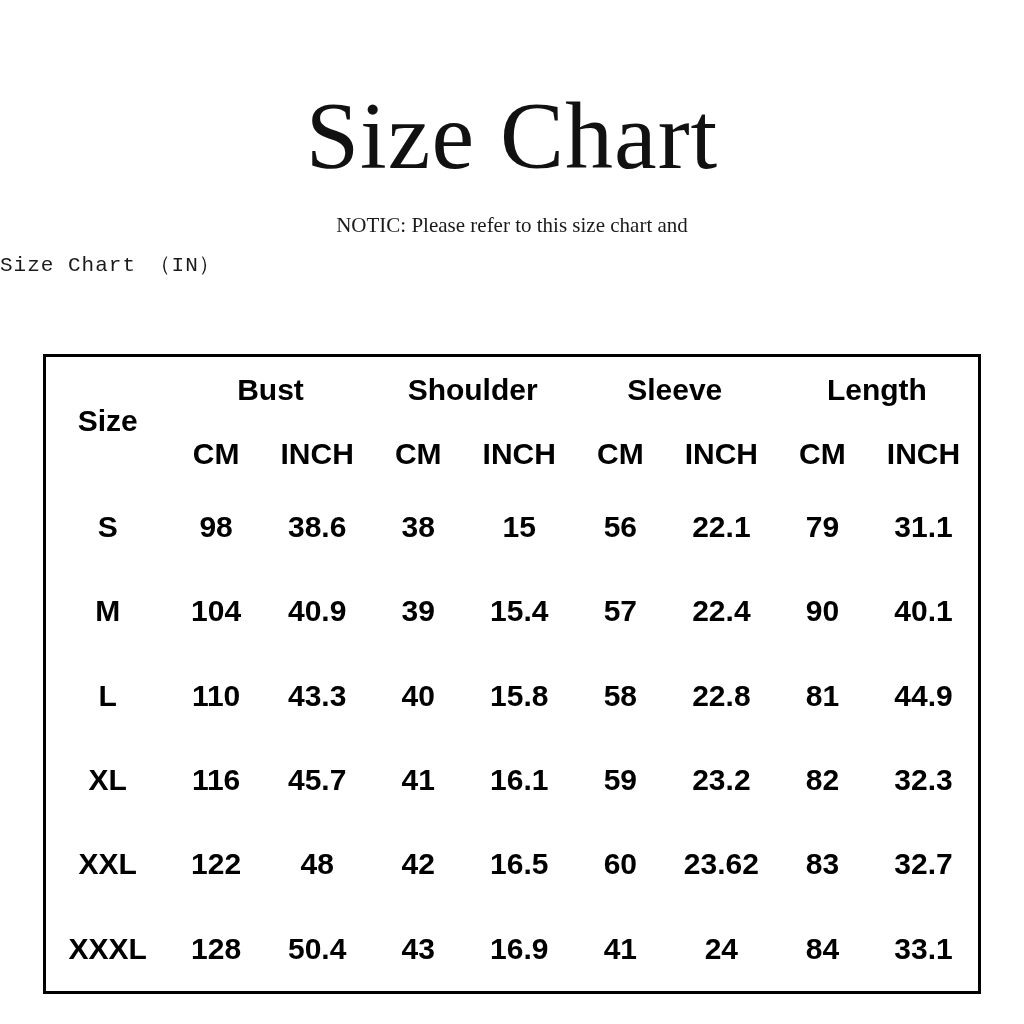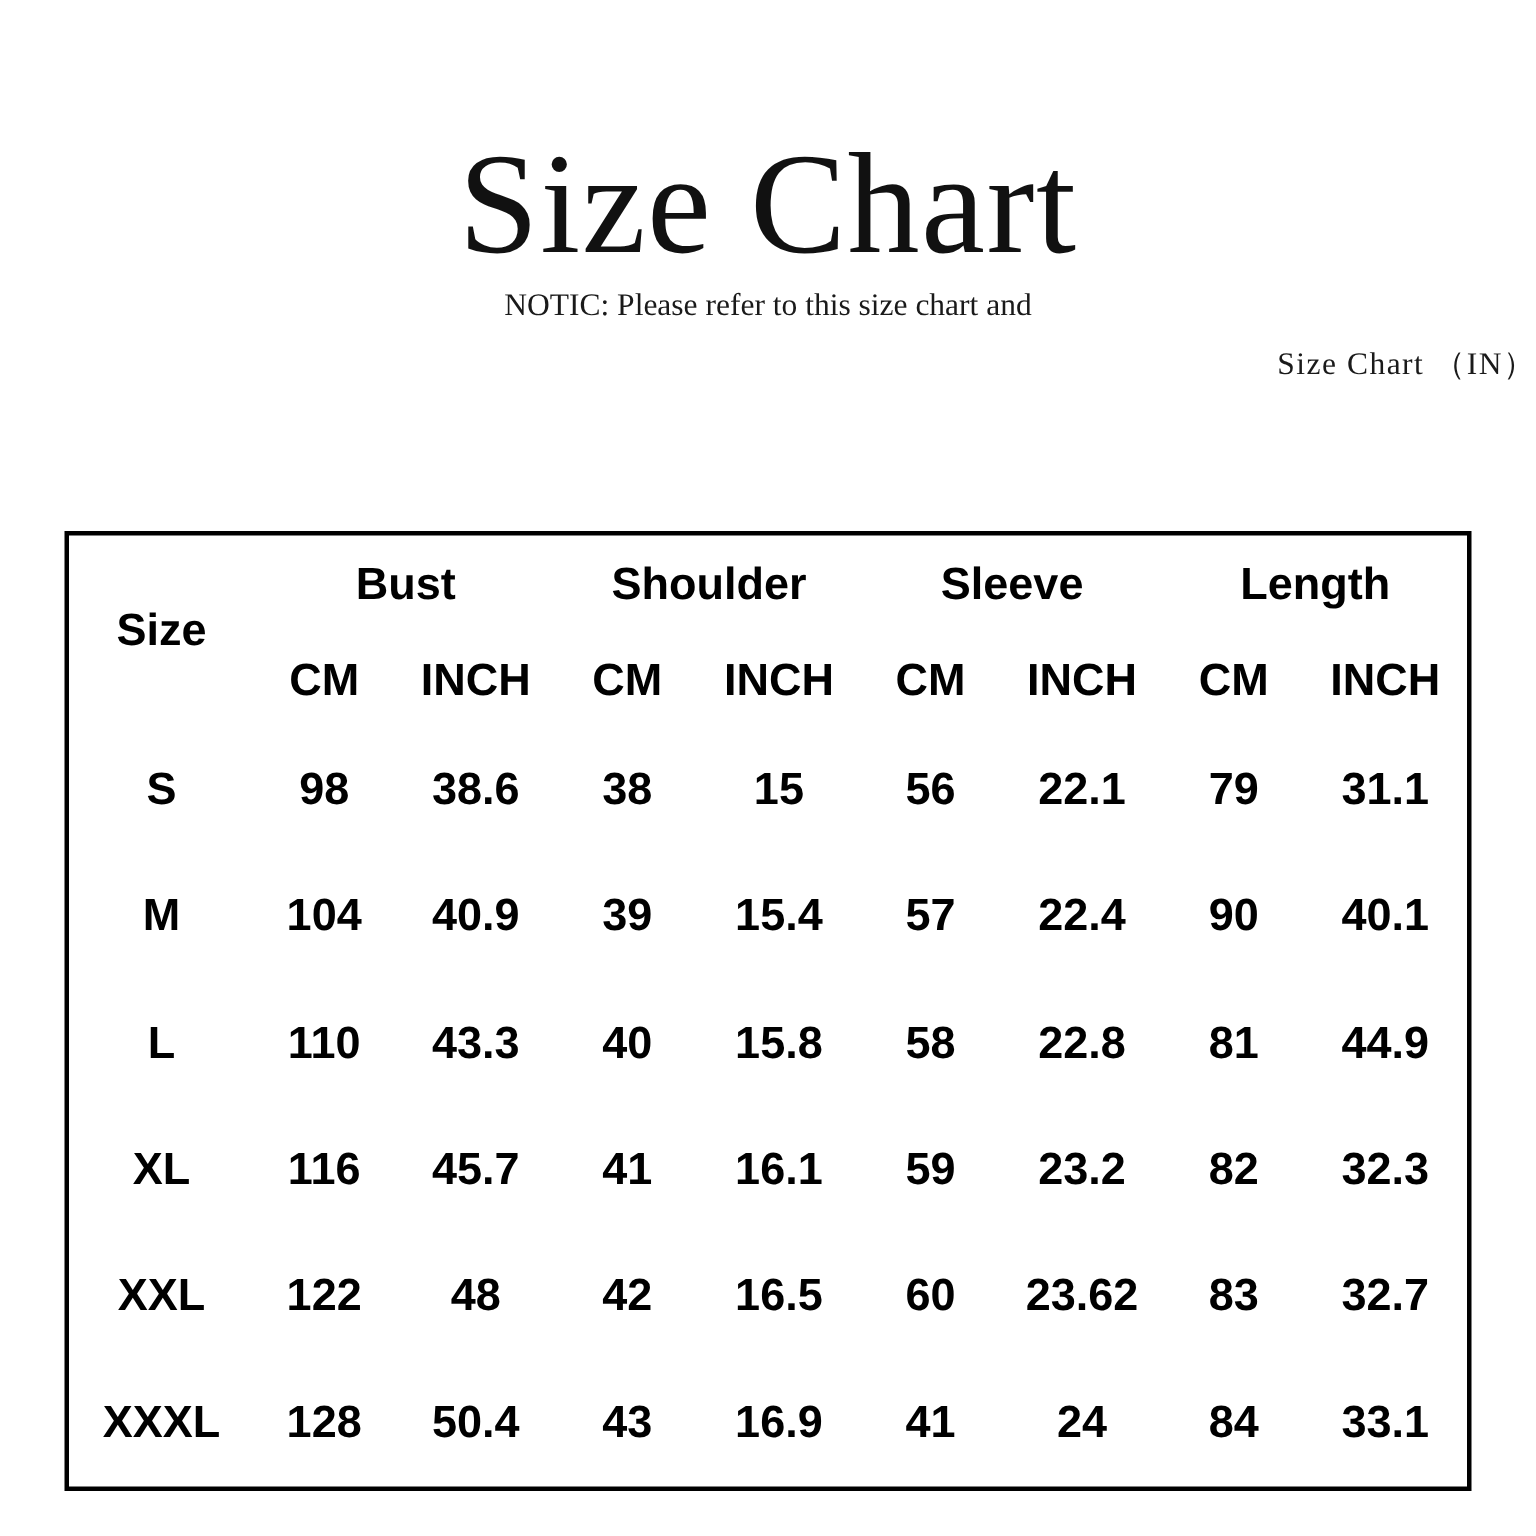--- a/index.html
+++ b/index.html
@@ -30,27 +30,28 @@
     padding-top: 88px;
     font-weight: 400;
     color: #111111;
   }
   .notice {
     text-align: center;
     font-family: "Liberation Serif", serif;
     font-size: 21px;
     line-height: 1.9;
     color: #1a1a1a;
+    margin-top: 22px;
   }
   .notice div {
     white-space: nowrap;
   }
   .subtitle {
-    text-align: right;
-    font-family: Liberation Serif, serif;
+    text-align: left;
+    font-family: Liberation Mono, monospace;
     font-size: 21px;
     color: #1a1a1a;
     margin-top: 4px;
     letter-spacing: 1px;
   }
   .table-wrap {
     position: absolute;
     left: 43px;
     top: 354px;
     width: 938px;

